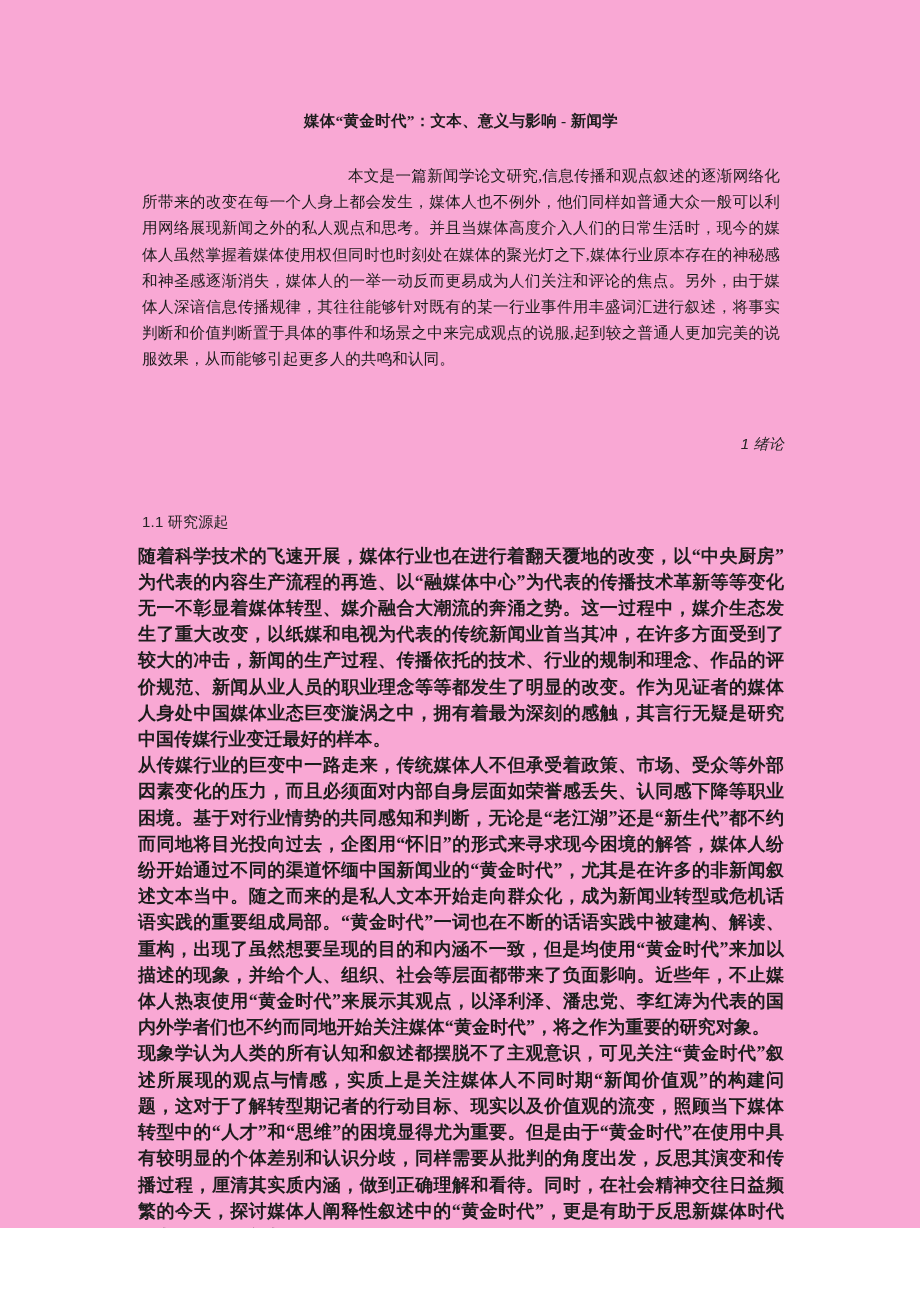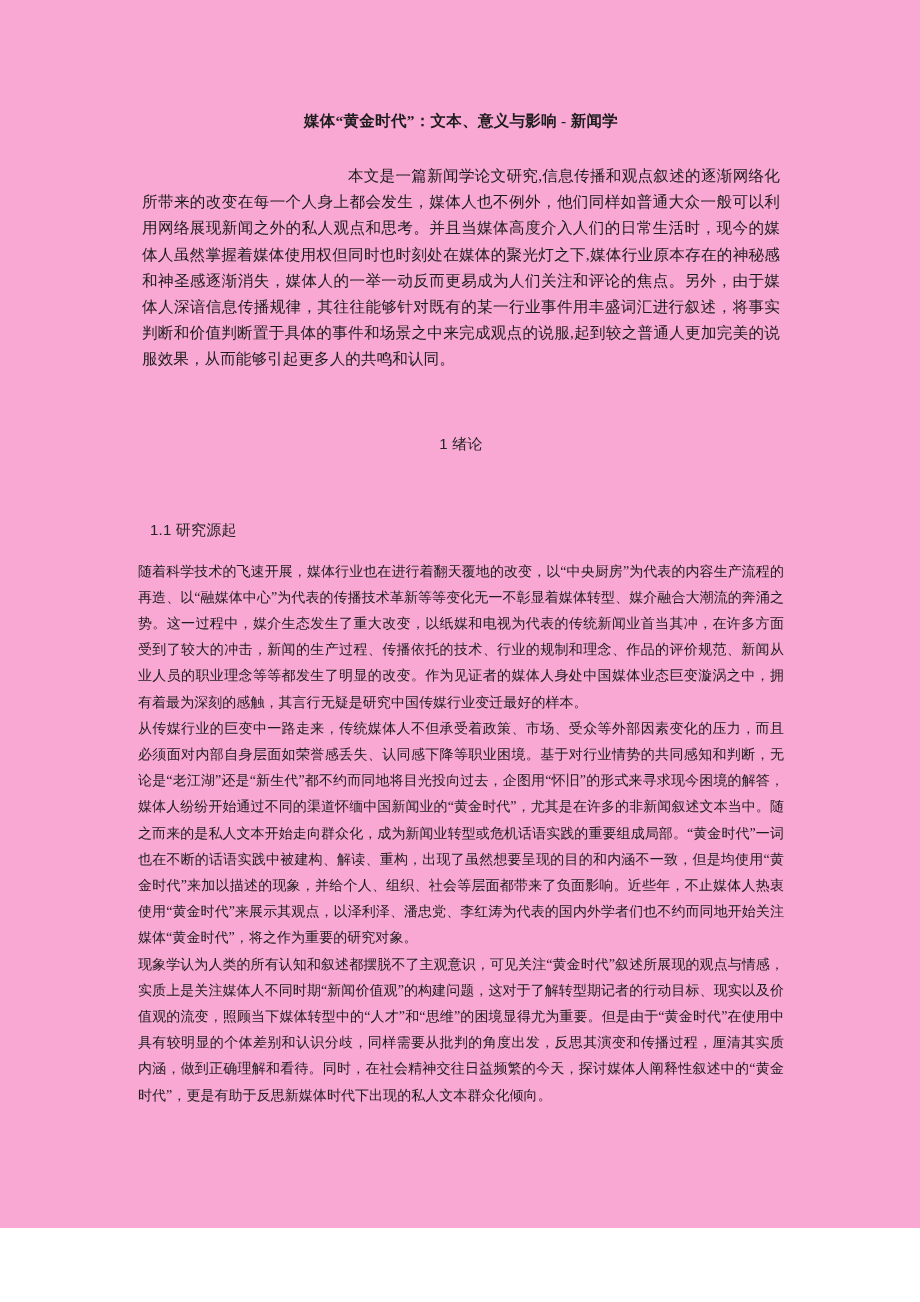--- a/index.html
+++ b/index.html
@@ -68,46 +68,48 @@
 
   
   .h1 {
     font-family: "Liberation Sans", "DejaVu Sans", sans-serif;
     font-size: 15px;
     font-weight: 400;
     line-height: 22px;
     color: #242424;
     margin: 0;
     padding-top: 56px;
-    text-align: center;
+    text-align: right;
     letter-spacing: 0.2px;
+    font-style: italic;
   }
 
   .h2 {
     font-family: "Liberation Sans", "DejaVu Sans", sans-serif;
     font-size: 15px;
     font-weight: 400;
     line-height: 22px;
     color: #242424;
-    margin: 12px;
+    margin: 4px;
     padding-top: 52px;
     text-align: left;
     letter-spacing: 0.2px;
   }
 
   
   .body-p {
     font-family: "Liberation Serif", "DejaVu Serif", serif;
-    font-size: 14px;
+    font-size: 18px;
     line-height: 26.2px;
     color: #1c1c1c;
     margin: 0;
     text-align: justify;
     text-justify: inter-character;
     letter-spacing: 0.05px;
+    font-weight: bold;
   }
 
   .body-p.first-body {
     padding-top: 6px;
   }
 </style>
 </head>
 <body>
 
 <div class="page">

